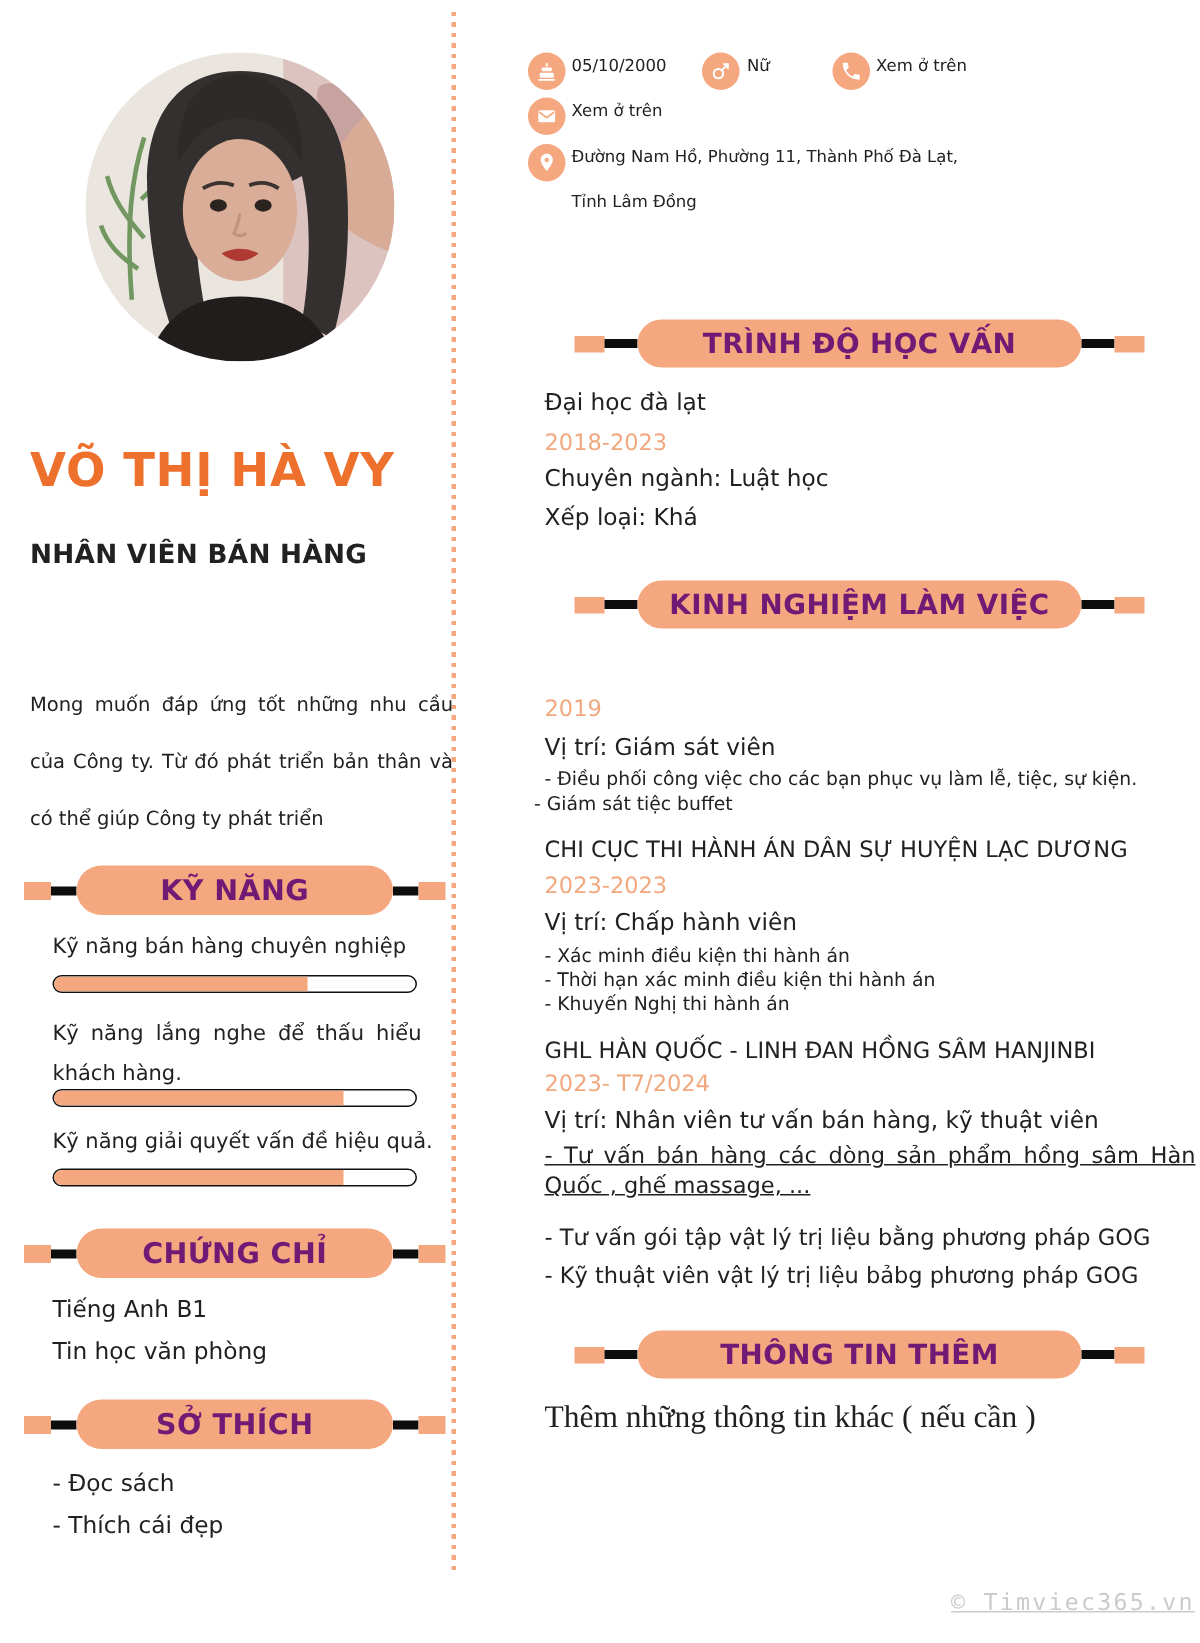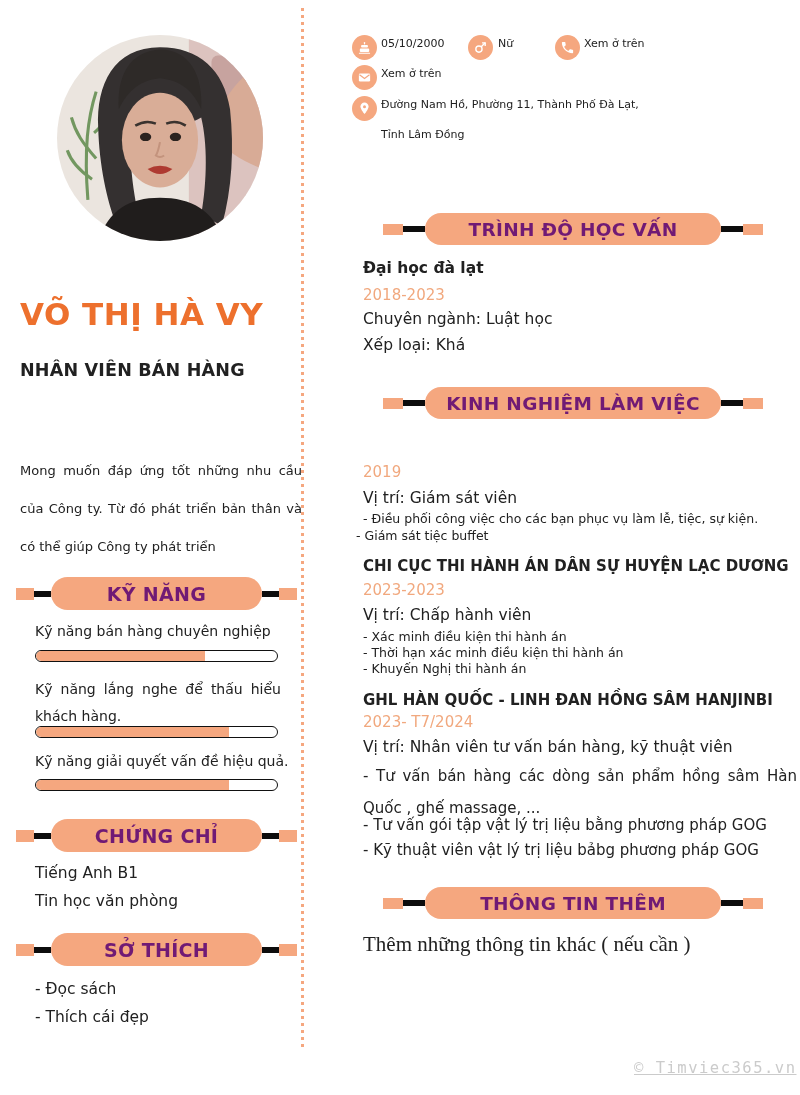--- a/index.html
+++ b/index.html
@@ -47,27 +47,27 @@
 
   
   .contact { position:absolute; left:352px; top:33px; width:440px; height:120px; }
   .contact .cicon { position:absolute; width:25px; height:25px; border-radius:50%;
     background:var(--salmon); display:flex; align-items:center; justify-content:center; }
   .contact .cicon svg { width:15px; height:15px; display:block; }
   .contact .ctext { position:absolute; font-size:11px; white-space:nowrap; }
 
   
   .abs { position:absolute; white-space:nowrap; }
-  .employer { font-weight:bold; font-size:15px; }
+  .employer { font-weight:normal; font-size:15px; }
   .period { color:var(--date); font-size:15px; }
   .position { font-size:15.5px; }
   .bullet-sm { font-size:12.5px; }
   .bullet-lg { font-size:15px; }
   .edu-line { font-size:15.5px; }
-  .wraptext { white-space:normal; width:434px; line-height:32px; text-align:justify; }
+  .wraptext { white-space:normal; width:434px; line-height:20px; text-align:justify;text-decoration:underline; }
 
   .note { position:absolute; left:363px; top:932px; font-size:21px;font-family:Liberation Serif, serif; }
   .watermark { position:absolute; left:634px; top:1059px; font-family:"DejaVu Sans Mono","Liberation Mono",monospace;
     font-size:15.5px; letter-spacing:1.5px; color:#cbcbcb; white-space:nowrap;text-decoration:underline; }
 </style>
 </head>
 <body>
 
 <div class="page">
 

